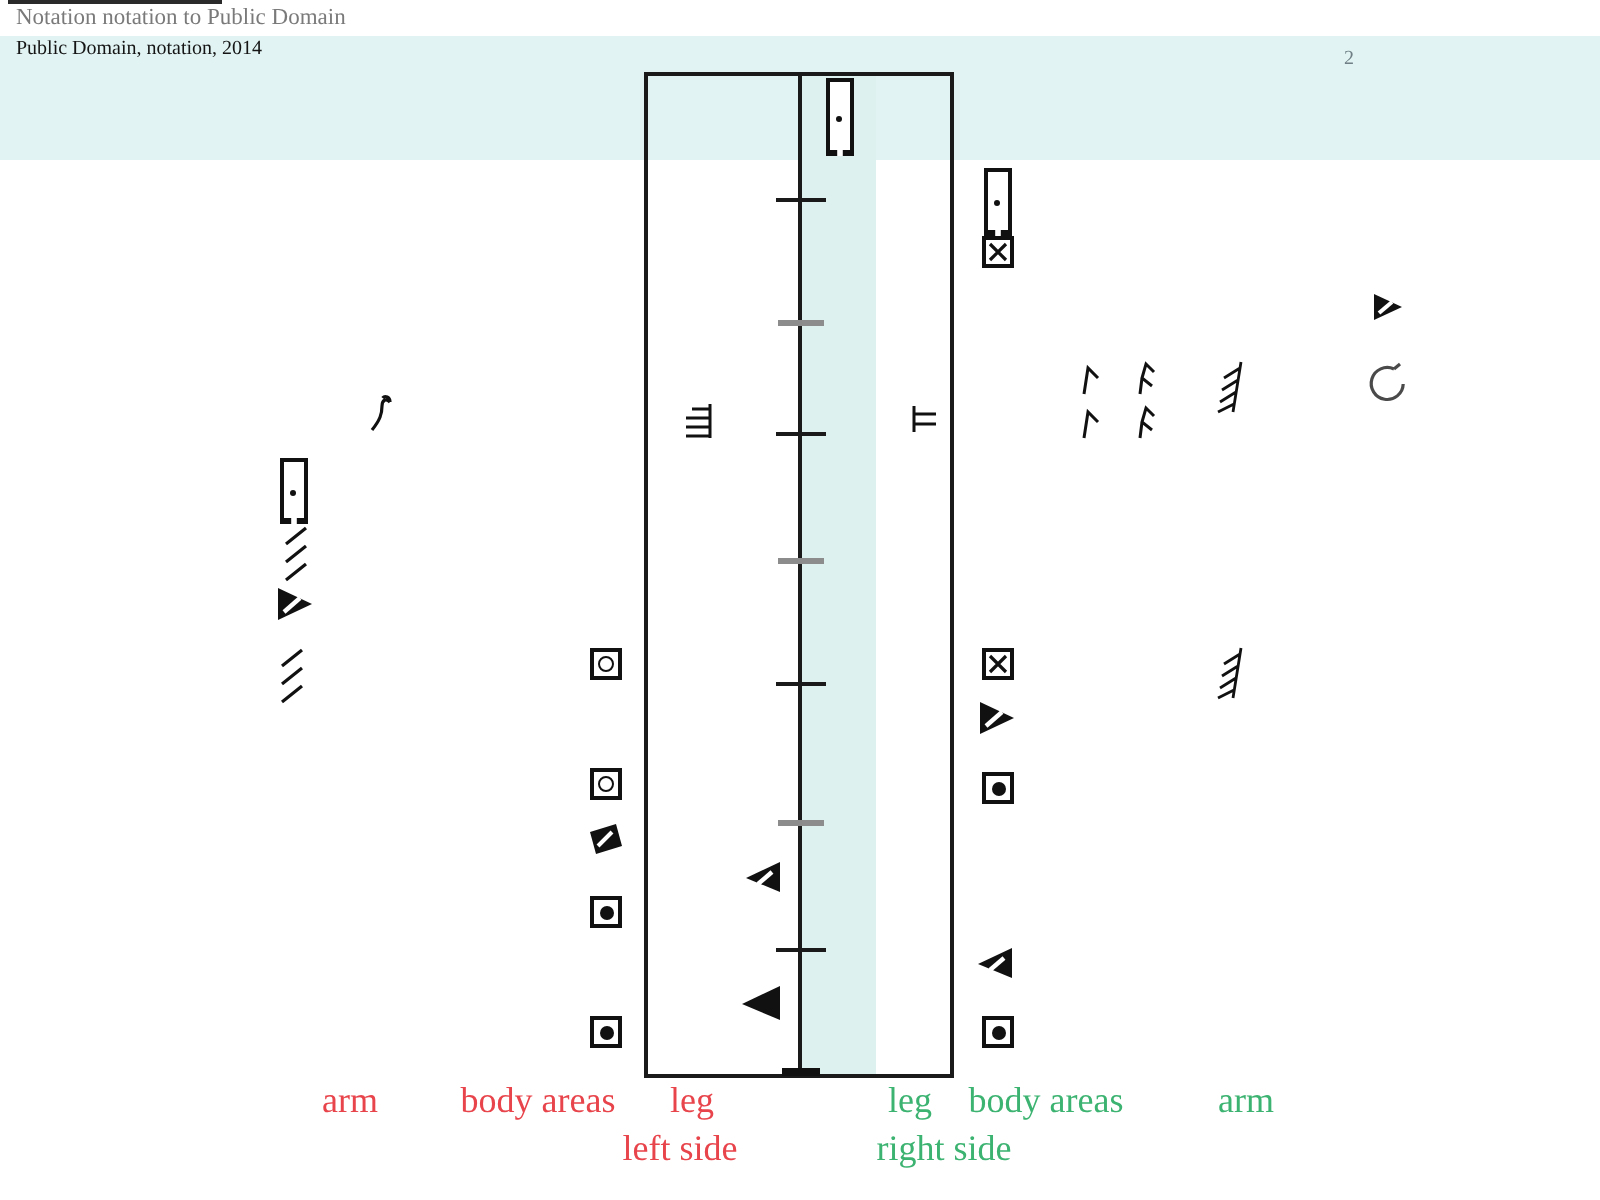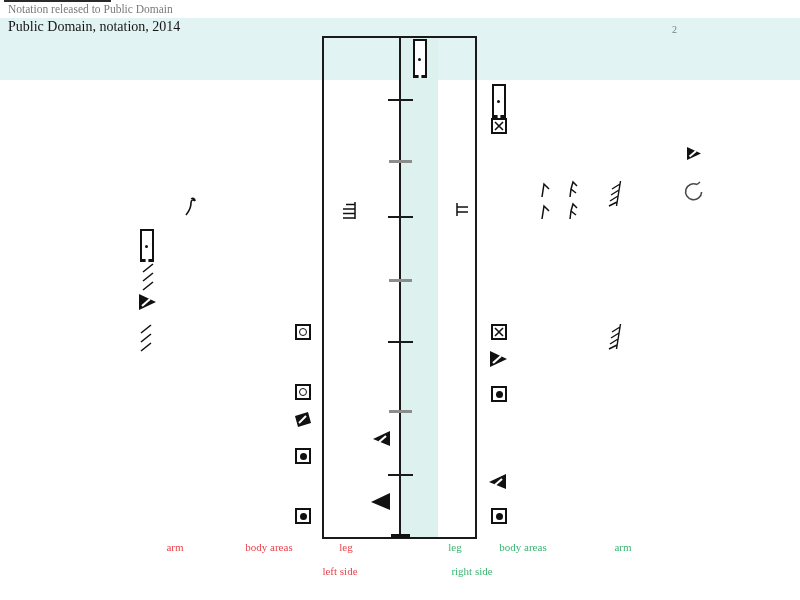--- a/index.html
+++ b/index.html
@@ -1,49 +1,49 @@
 <!DOCTYPE html>
 <html><head>
 <meta charset="utf-8">
 <style>
   html,body{margin:0;padding:0;background:#fff;}
   #page{position:relative;width:800px;height:600px;background:#ffffff;overflow:hidden;
         font-family:"Liberation Serif",serif;color:#111;}
   .abs{position:absolute;}
   .txt{position:absolute;white-space:nowrap;line-height:1.1;}
   .hdr-gray{font-size:11.5px;color:#7a7a7a;}
-  .hdr-black{font-size:14px;color:#151515;}
+  .hdr-black{font-size:10px;color:#151515;}
   .pagenum{font-size:10px;color:#6f7f85;}
   .band{position:absolute;left:0;top:18px;width:800px;height:62px;background:#e1f3f2;}
   .strip{position:absolute;left:401px;top:36px;width:37px;height:501px;background:#ddf1ef;}
   .frame{position:absolute;left:322px;top:36px;width:151px;height:499px;border:2px solid #1a1a1a;background:transparent;}
   .centerline{position:absolute;left:399px;top:36px;width:2px;height:501px;background:#1a1a1a;}
   .tick-b{position:absolute;left:388px;width:25px;height:2px;background:#1a1a1a;}
   .tick-g{position:absolute;left:389px;width:23px;height:3px;background:#8c8c8c;}
   .endbar{position:absolute;left:391px;top:534px;width:19px;height:4px;background:#111;}
   .topline{position:absolute;left:4px;top:0;width:107px;height:2px;background:#2a2a2a;}
   .presign{position:absolute;border:2px solid #111;border-bottom:none;background:#fff;}
   .presign .pdot{position:absolute;left:50%;top:50%;width:3px;height:3px;margin:-2px 0 0 -2px;border-radius:50%;background:#111;}
   .pdash{position:absolute;height:0;border-top:3px dashed #111;}
   .sq{position:absolute;width:12px;height:12px;border:2px solid #111;background:#fff;
       display:flex;align-items:center;justify-content:center;}
   .sq .dot{width:7px;height:7px;border-radius:50%;background:#111;}
   .sq .ring{width:6px;height:6px;border-radius:50%;border:1.5px solid #111;background:#fff;}
-  .label{font-size:11px;transform:translateX(-50%);}
+  .label{font-size:18px;transform:translateX(-50%);}
   .lred{color:#e8444b;}
   .lgreen{color:#3cb371;}
   svg{display:block;}
 </style>
 </head>
 <body>
 
 <div id="page">
 
   <div class="topline"></div>
-  <div class="txt hdr-gray" style="left:8px;top:3px;">Notation released to Public Domain</div>
+  <div class="txt hdr-gray" style="left:8px;top:3px;">Notation notation to Public Domain</div>
   <div class="band"></div>
   <div class="txt hdr-black" style="left:8px;top:19px;">Public Domain, notation, 2014</div>
   <div class="txt pagenum" style="left:672px;top:24px;">2</div>
 
   <div class="strip"></div>
   <div class="frame"></div>
   <div class="centerline"></div>
   <div class="tick-b" style="top:99px;"></div>
   <div class="tick-g" style="top:160px;"></div>
   <div class="tick-b" style="top:216px;"></div>

